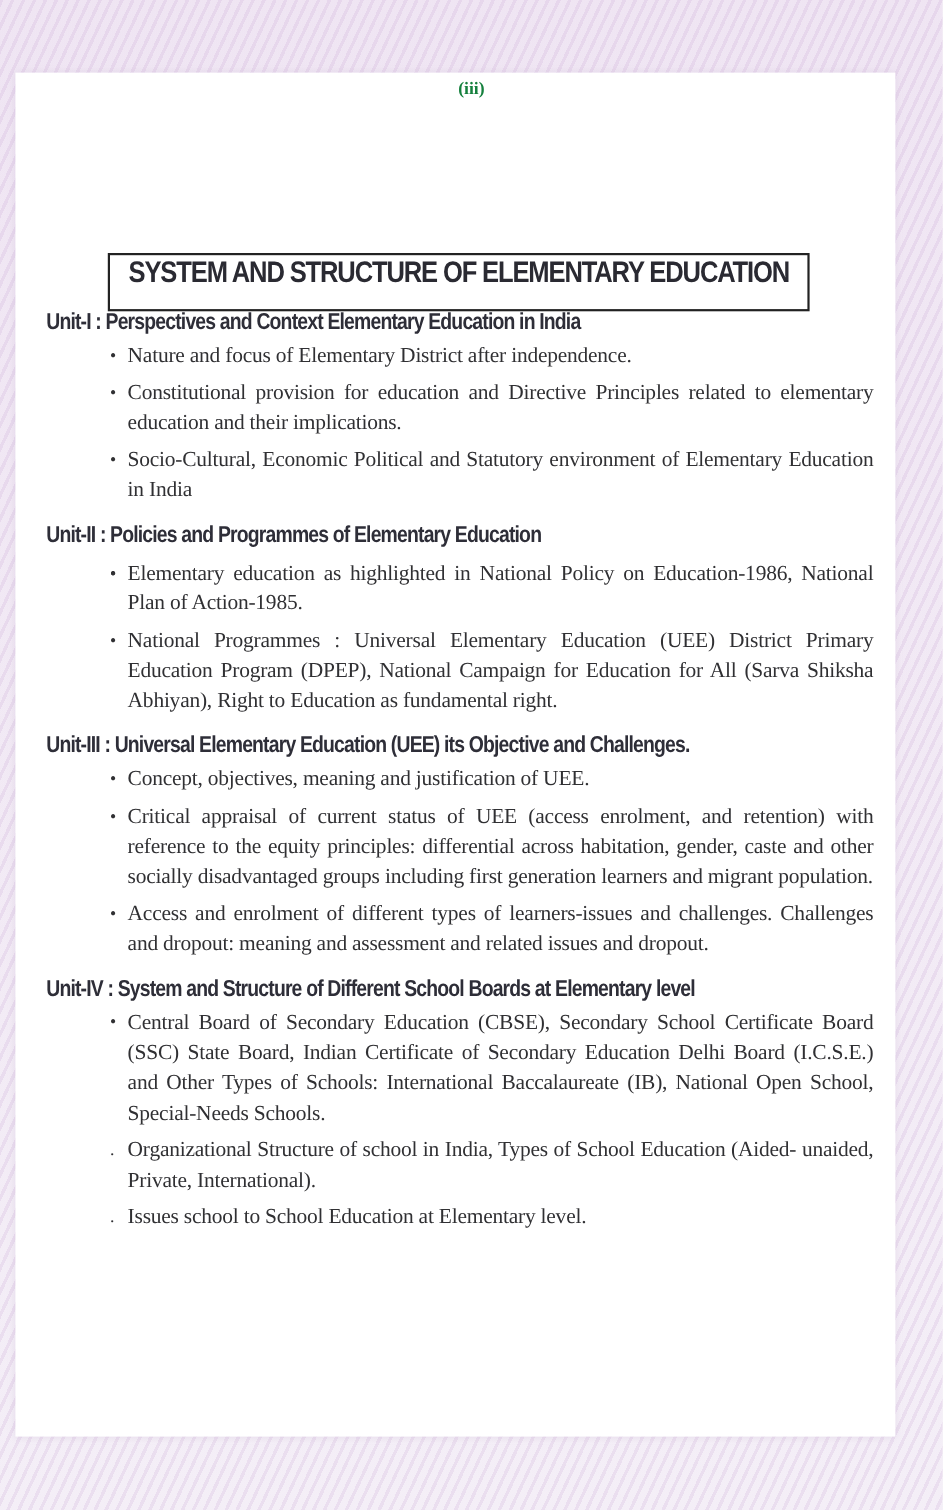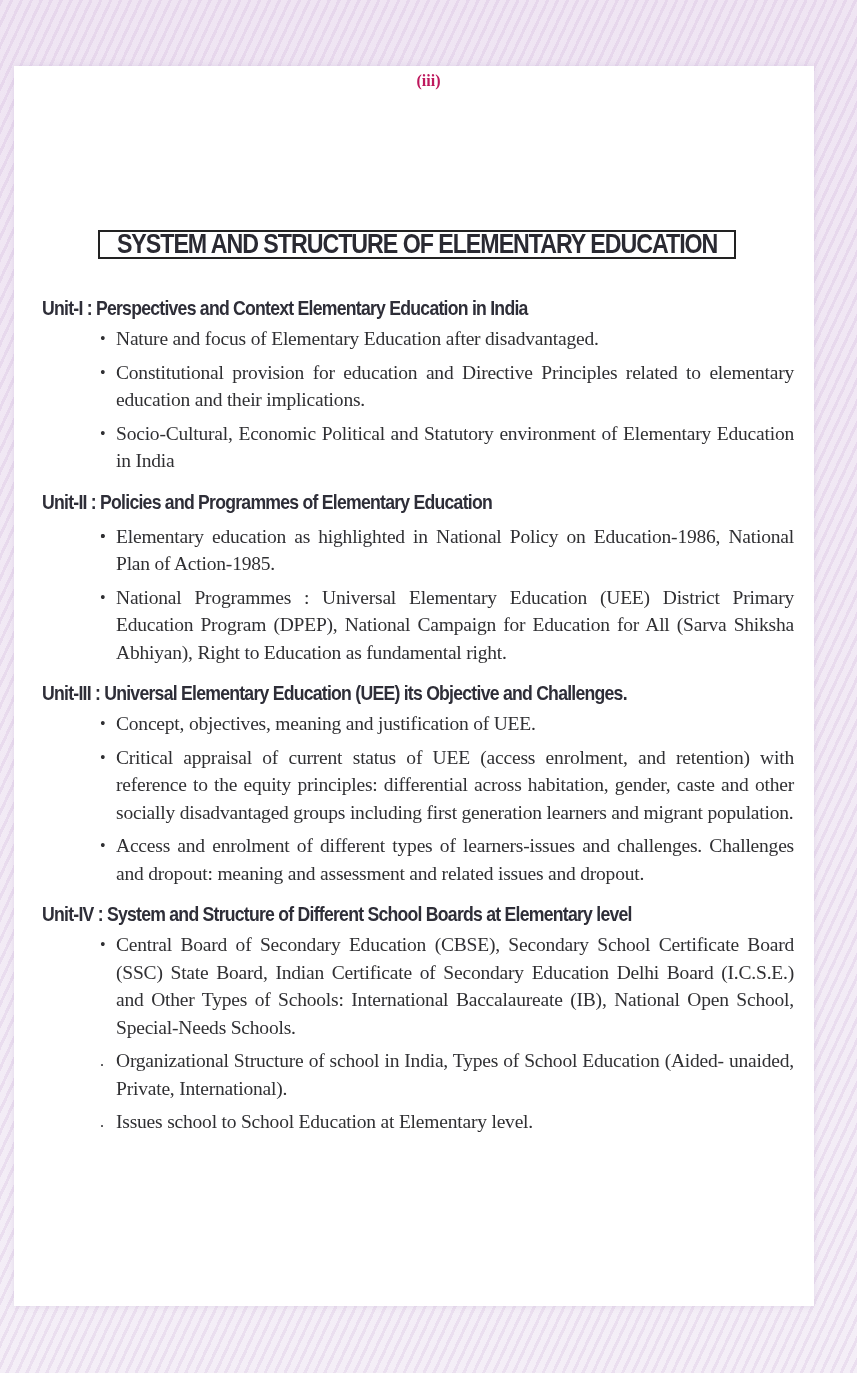--- a/index.html
+++ b/index.html
@@ -24,42 +24,42 @@
       width: 800px; height: 1240px;
       background: #ffffff;
       box-shadow: 0 0 6px rgba(180,160,200,0.25);
     }
     .folio {
       position: absolute;
       top: 72px; left: 0; width: 857px;
       text-align: center;
       font-weight: bold;
       font-size: 16px;
-      color: #be185d;
+      color: #15803d;
     }
     .title-box {
       position: absolute;
       left: 98px; top: 230px;
-      width: 638px; height: 29px;
+      width: 638px; height: 53px;
       border: 2px solid #222;
       box-sizing: border-box;
-      display: flex; align-items: center; justify-content: center;
+      display: flex; align-items: flex-start; justify-content: center;
     }
     .title-box span {
       font-family: "Liberation Sans", "DejaVu Sans", sans-serif;
       font-weight: bold;
       font-size: 27px;
       letter-spacing: -1.2px;
       color: #2a2a32;
       transform: scaleX(0.86);
       white-space: nowrap;
     }
     .content {
       position: absolute;
-      left: 42px; top: 293px;
+      left: 42px; top: 278px;
       width: 752px;
     }
     .unit { margin-bottom: 12px; }
     .unit-heading {
       font-family: "Liberation Sans", "DejaVu Sans", sans-serif;
       font-weight: bold;
       font-size: 21px;
       letter-spacing: -0.9px;
       color: #2e2e38;
       white-space: nowrap;
@@ -96,21 +96,21 @@
 
 <div class="title-box">
   <span>SYSTEM AND STRUCTURE OF ELEMENTARY EDUCATION</span>
 </div>
 
 <div class="content">
 
   <section class="unit">
     <div class="unit-heading">Unit-I : Perspectives and Context Elementary Education in India</div>
     <ul class="items">
-      <li><span class="bullet">•</span><span>Nature and focus of Elementary Education after disadvantaged.</span></li>
+      <li><span class="bullet">•</span><span>Nature and focus of Elementary District after independence.</span></li>
       <li><span class="bullet">•</span><span>Constitutional provision for education and Directive Principles related to elementary education and their implications.</span></li>
       <li><span class="bullet">•</span><span>Socio-Cultural, Economic Political and Statutory environment of Elementary Education in India</span></li>
     </ul>
   </section>
 
   <section class="unit">
     <div class="unit-heading">Unit-II : Policies and Programmes of Elementary Education</div>
     <ul class="items">
       <li><span class="bullet">•</span></li>
       <li><span class="bullet">•</span><span>Elementary education as highlighted in National Policy on Education-1986, National Plan of Action-1985.</span></li>

